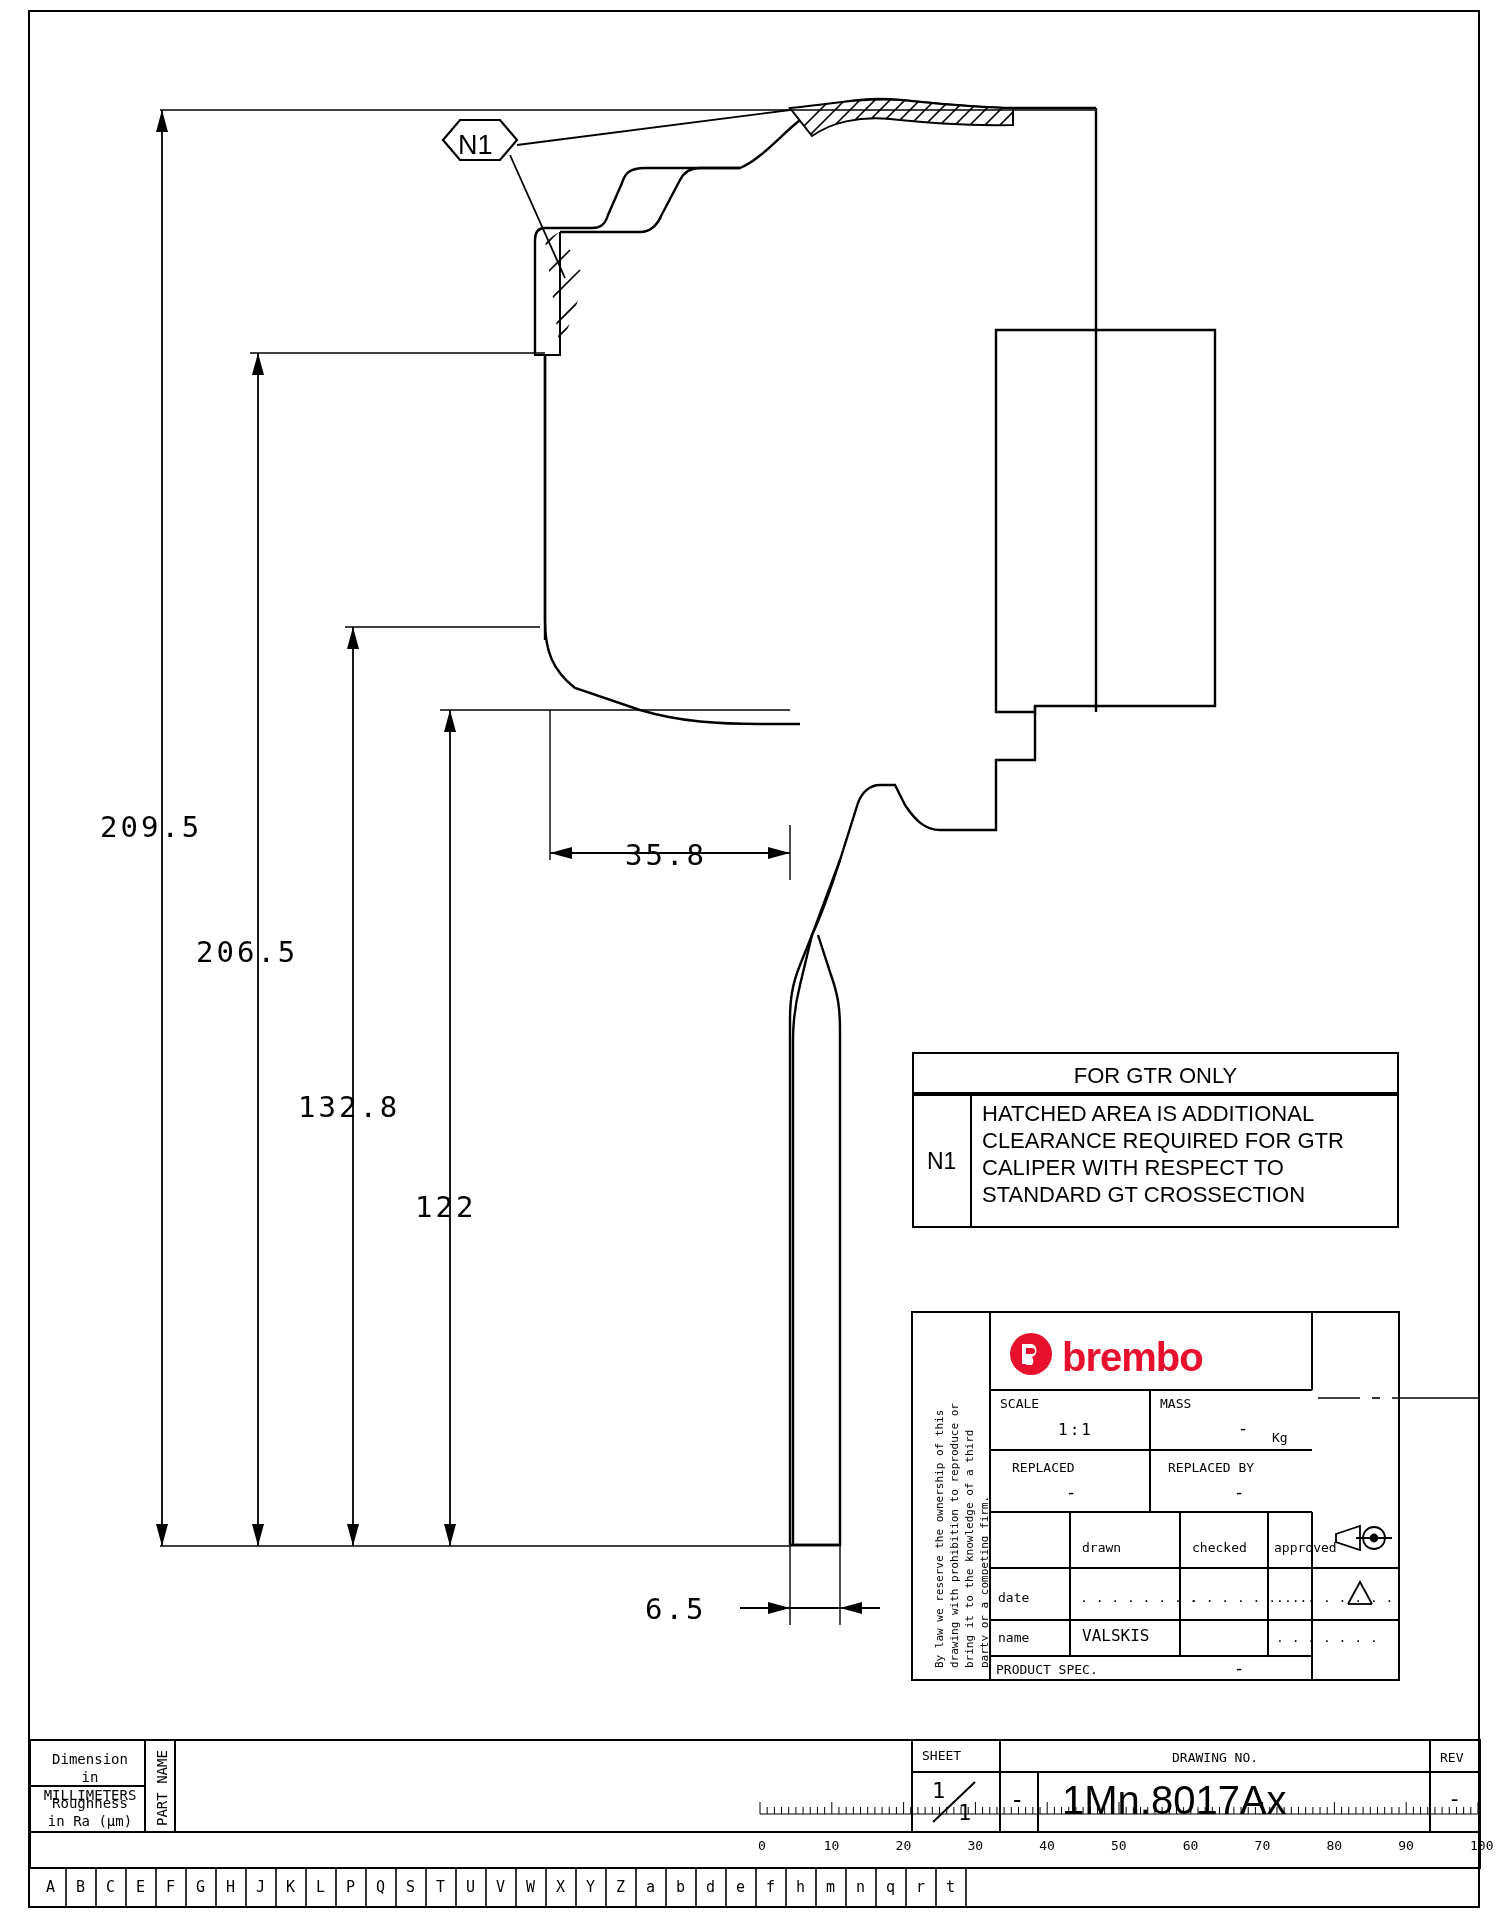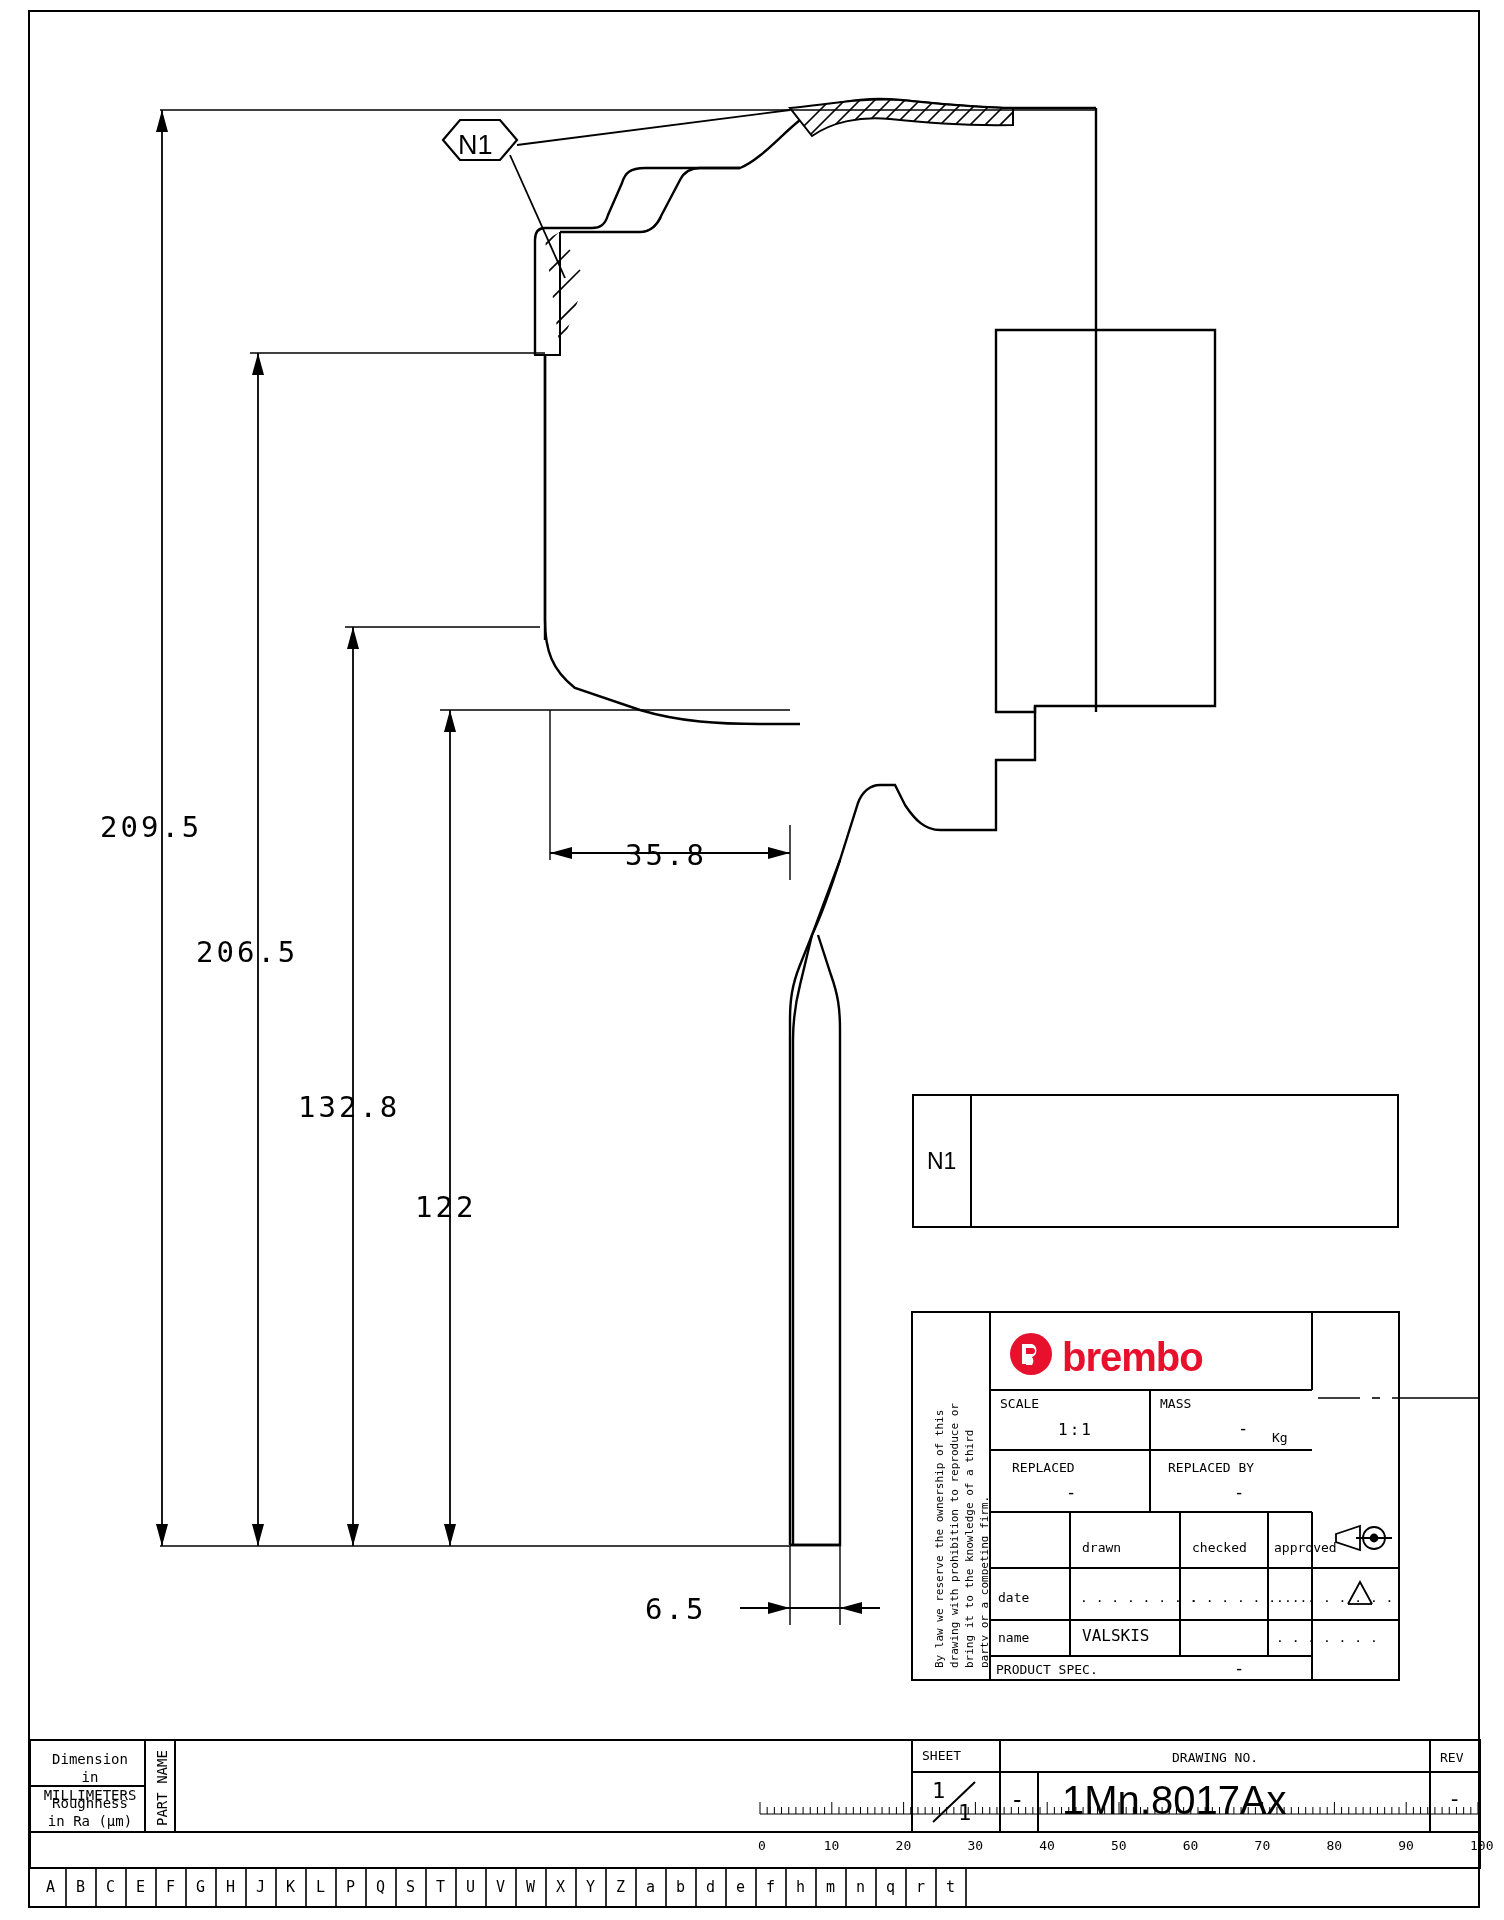--- a/index.html
+++ b/index.html
@@ -236,23 +236,32 @@
 
   <div class="txt dimtxt" style="left:100px; top:810px;">209.5</div>
   <div class="txt dimtxt" style="left:196px; top:935px;">206.5</div>
   <div class="txt dimtxt" style="left:298px; top:1090px;">132.8</div>
   <div class="txt dimtxt" style="left:415px; top:1190px;">122</div>
   <div class="txt dimtxt" style="left:625px; top:838px;">35.8</div>
   <div class="txt dimtxt" style="left:645px; top:1592px;">6.5</div>
 
   <div class="txt" style="left:458px; top:130px; font-size:27px; font-family:'Liberation Sans',sans-serif;">N1</div>
 
+  <div class="note-box" style="left:912px; top:1052px; width:487px; height:42px;">
+    <div class="note-title" style="margin-top:9px;">FOR GTR ONLY</div>
+  </div>
   <div class="note-box" style="left:912px; top:1094px; width:487px; height:134px;"></div>
   <div class="ln" style="left:970px; top:1094px; width:2px; height:134px;"></div>
   <div class="txt note-body" style="left:927px; top:1148px; font-size:23px;">N1</div>
+  <div style="position:absolute; left:982px; top:1100px; width:410px;">
+    <div class="note-body">HATCHED AREA IS ADDITIONAL</div>
+    <div class="note-body">CLEARANCE REQUIRED FOR GTR</div>
+    <div class="note-body">CALIPER WITH RESPECT TO</div>
+    <div class="note-body">STANDARD GT CROSSECTION</div>
+  </div>
 
   <svg width="1504" height="1920">
     <g stroke="#000" stroke-width="1.6">
       <line x1="1318" y1="1398" x2="1360" y2="1398"></line>
       <line x1="1372" y1="1398" x2="1380" y2="1398"></line>
       <line x1="1392" y1="1398" x2="1478" y2="1398"></line>
     </g>
   </svg>
 
   <svg width="1504" height="1920">

